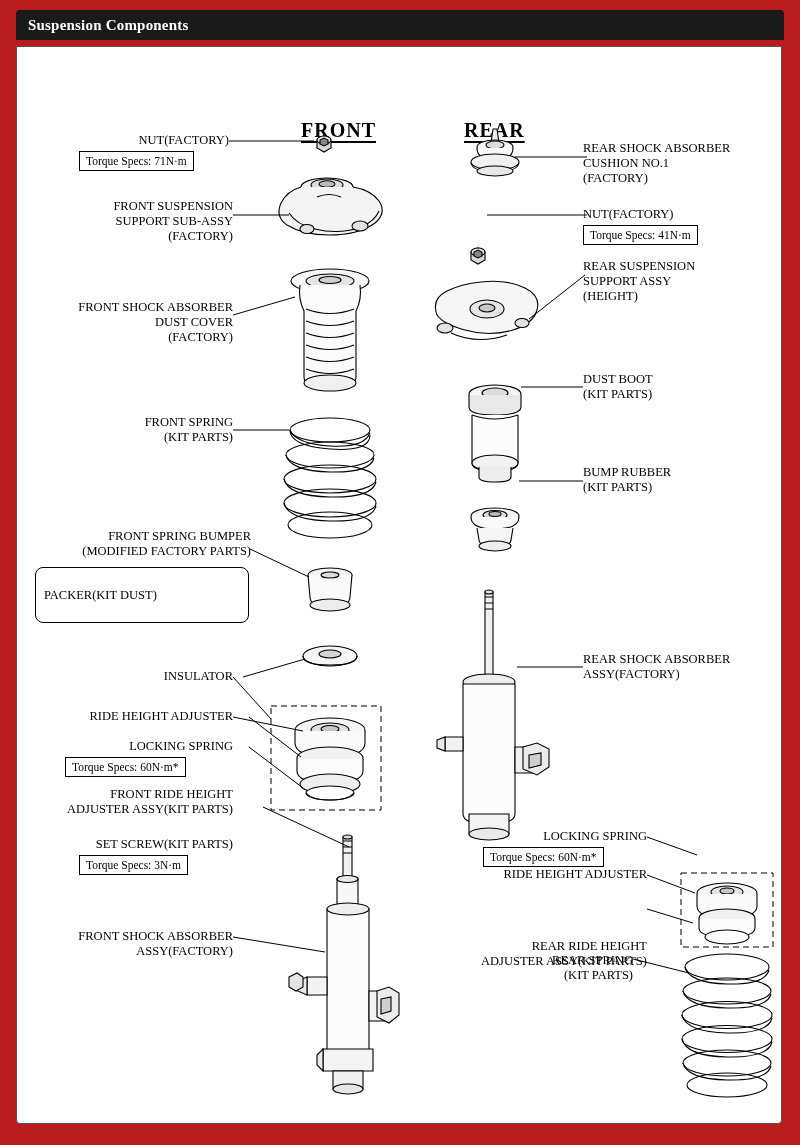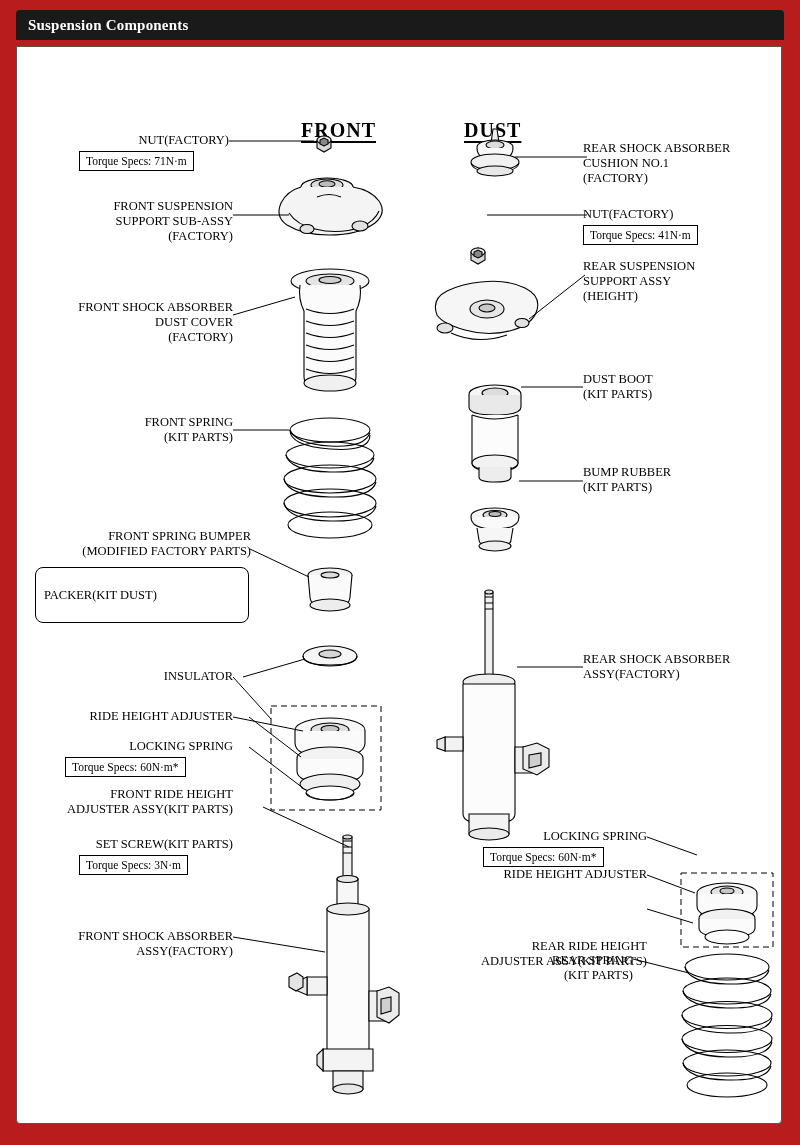--- a/index.html
+++ b/index.html
@@ -130,21 +130,21 @@
 
 <div id="page">
 
   <div class="header-bar">
     <div class="header-title">Suspension Components</div>
   </div>
 
   <div class="panel">
 
     <div class="col-head" id="head-front">FRONT</div>
-    <div class="col-head" id="head-rear">DUST</div>
+    <div class="col-head" id="head-rear">REAR</div>
 
     <svg class="art" style="left:0;top:0;width:766px;height:1078px;" viewBox="0 0 766 1078">
       <g stroke="#000" fill="none" stroke-width="1.1">
 
         <g>
           <path d="M300 93 l7 -4 l7 4 l0 8 l-7 4 l-7 -4 z" fill="#d8d8d8"></path>
           <ellipse cx="307" cy="93" rx="7" ry="4" fill="#efefef"></ellipse>
           <path d="M303 93 l4 -2 l4 2 l0 4 l-4 2 l-4 -2 z" fill="#888"></path>
         </g>
 

